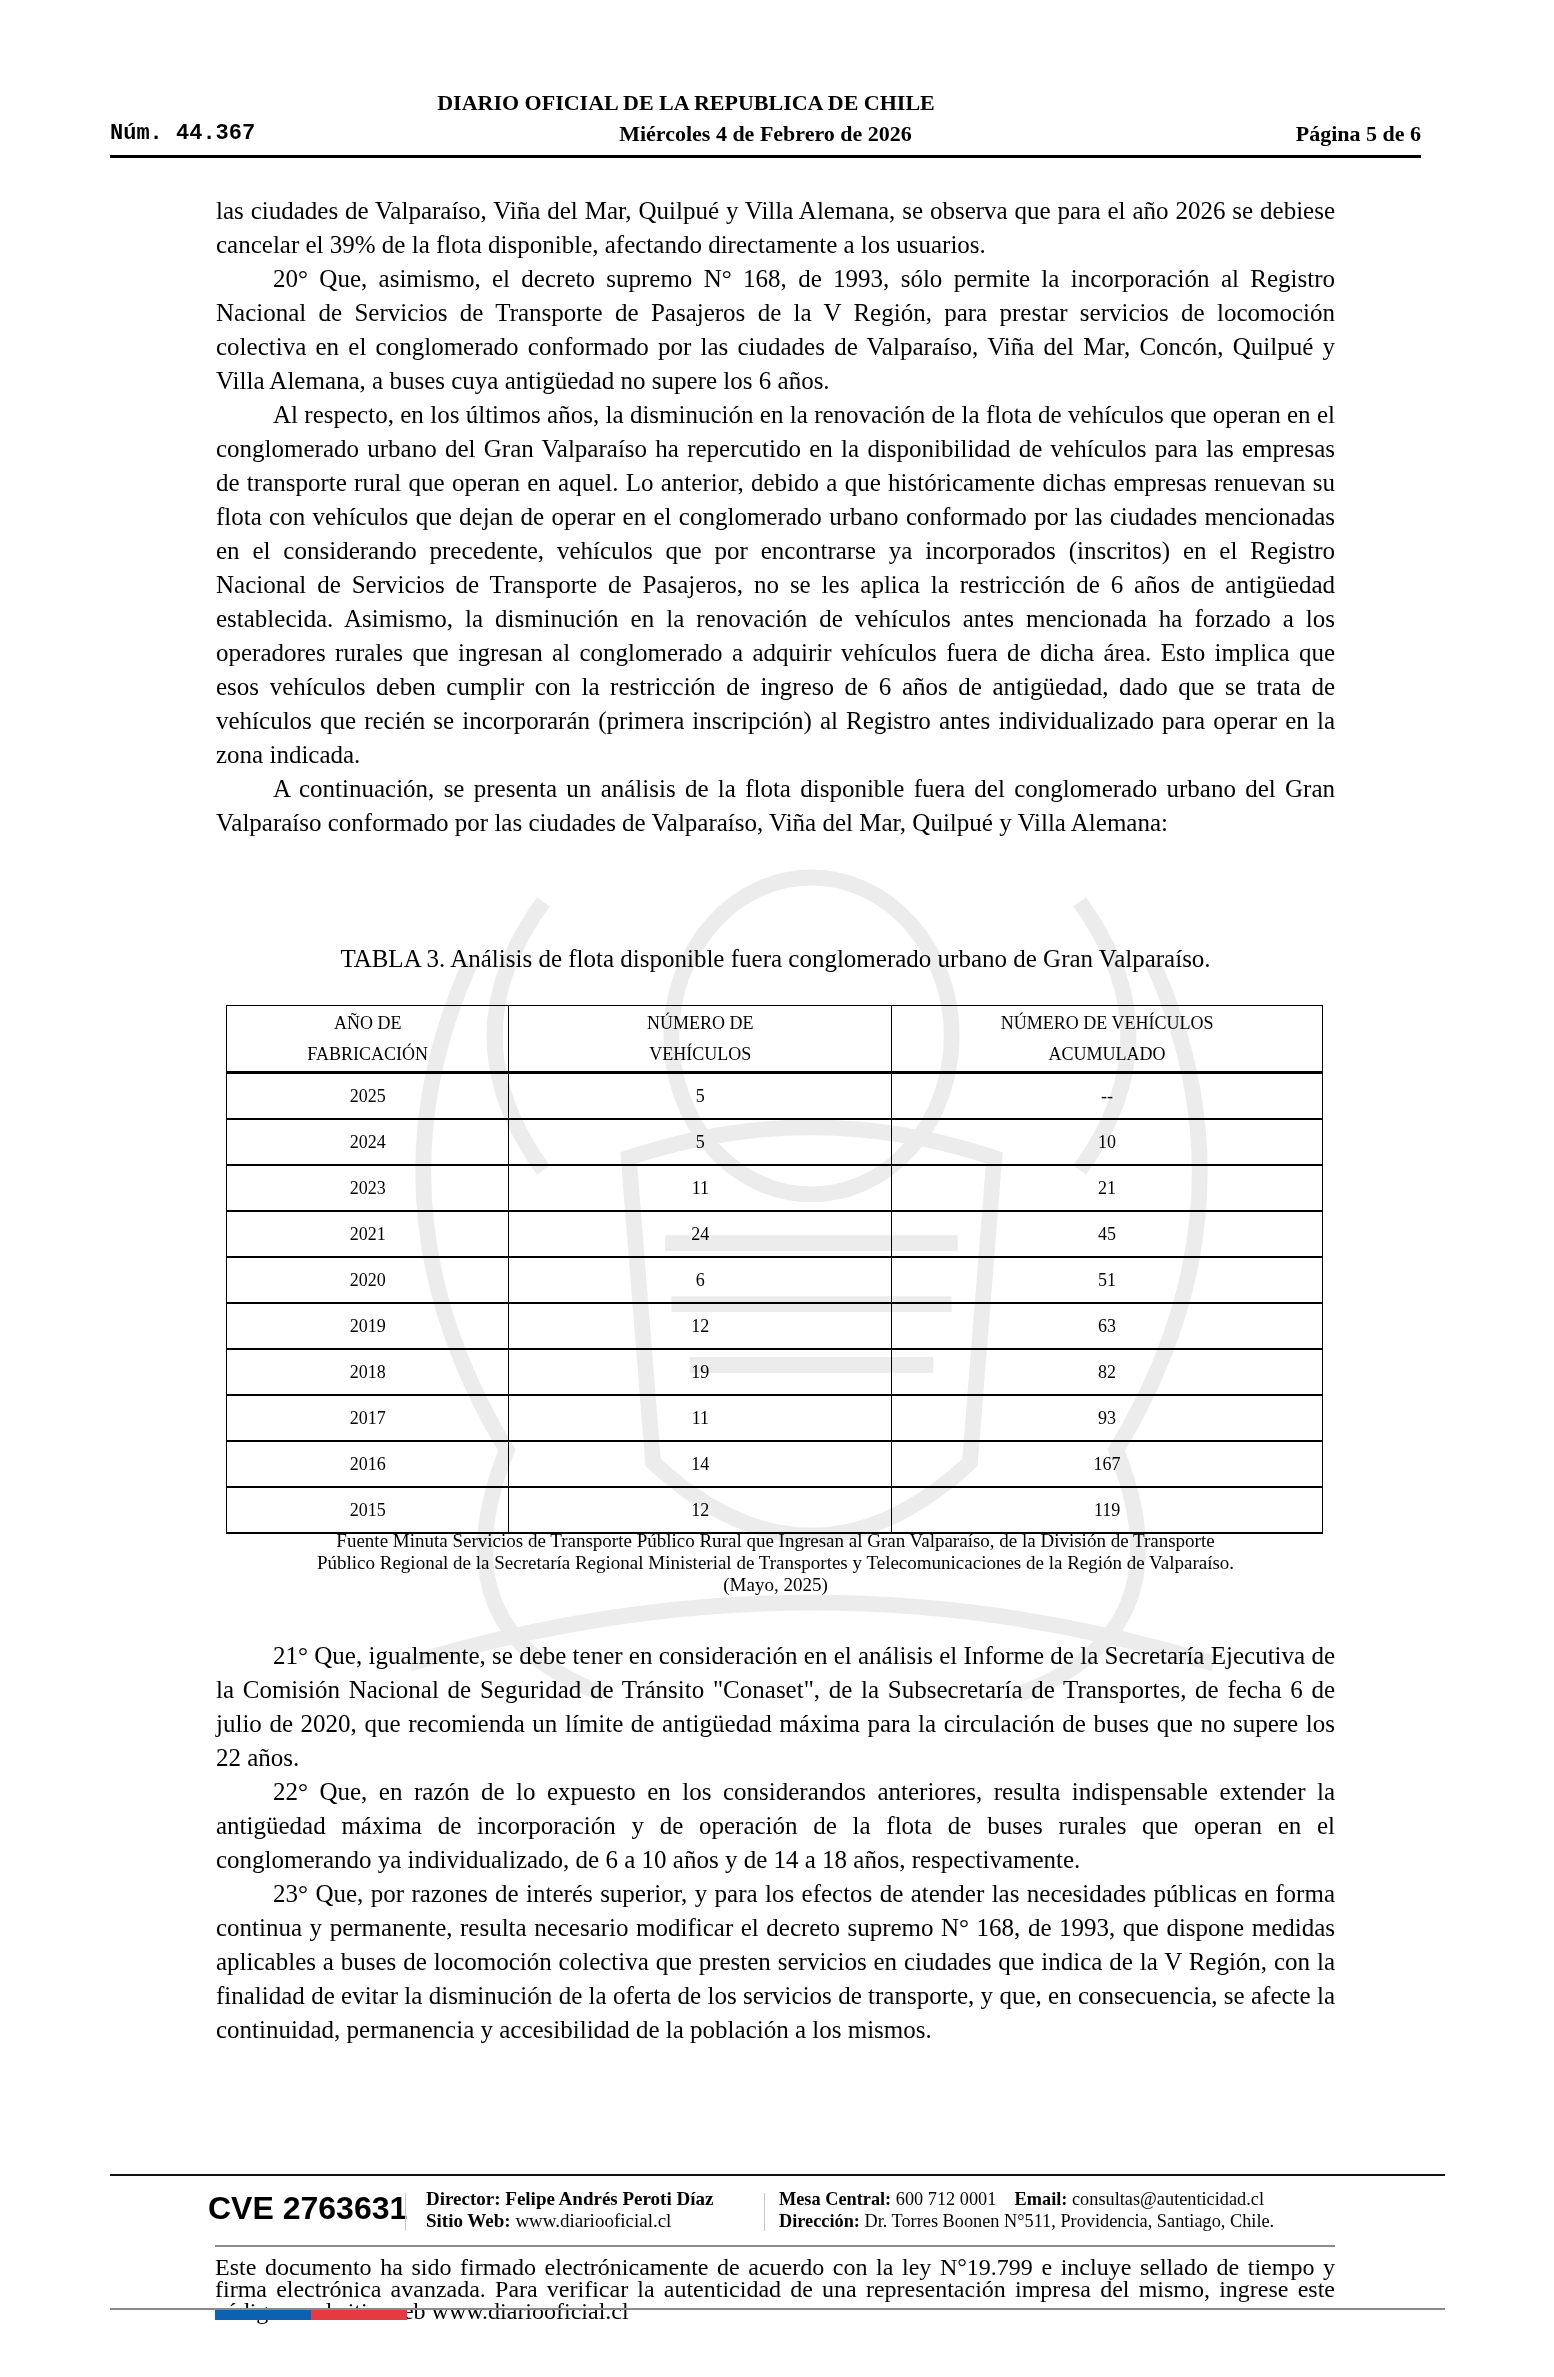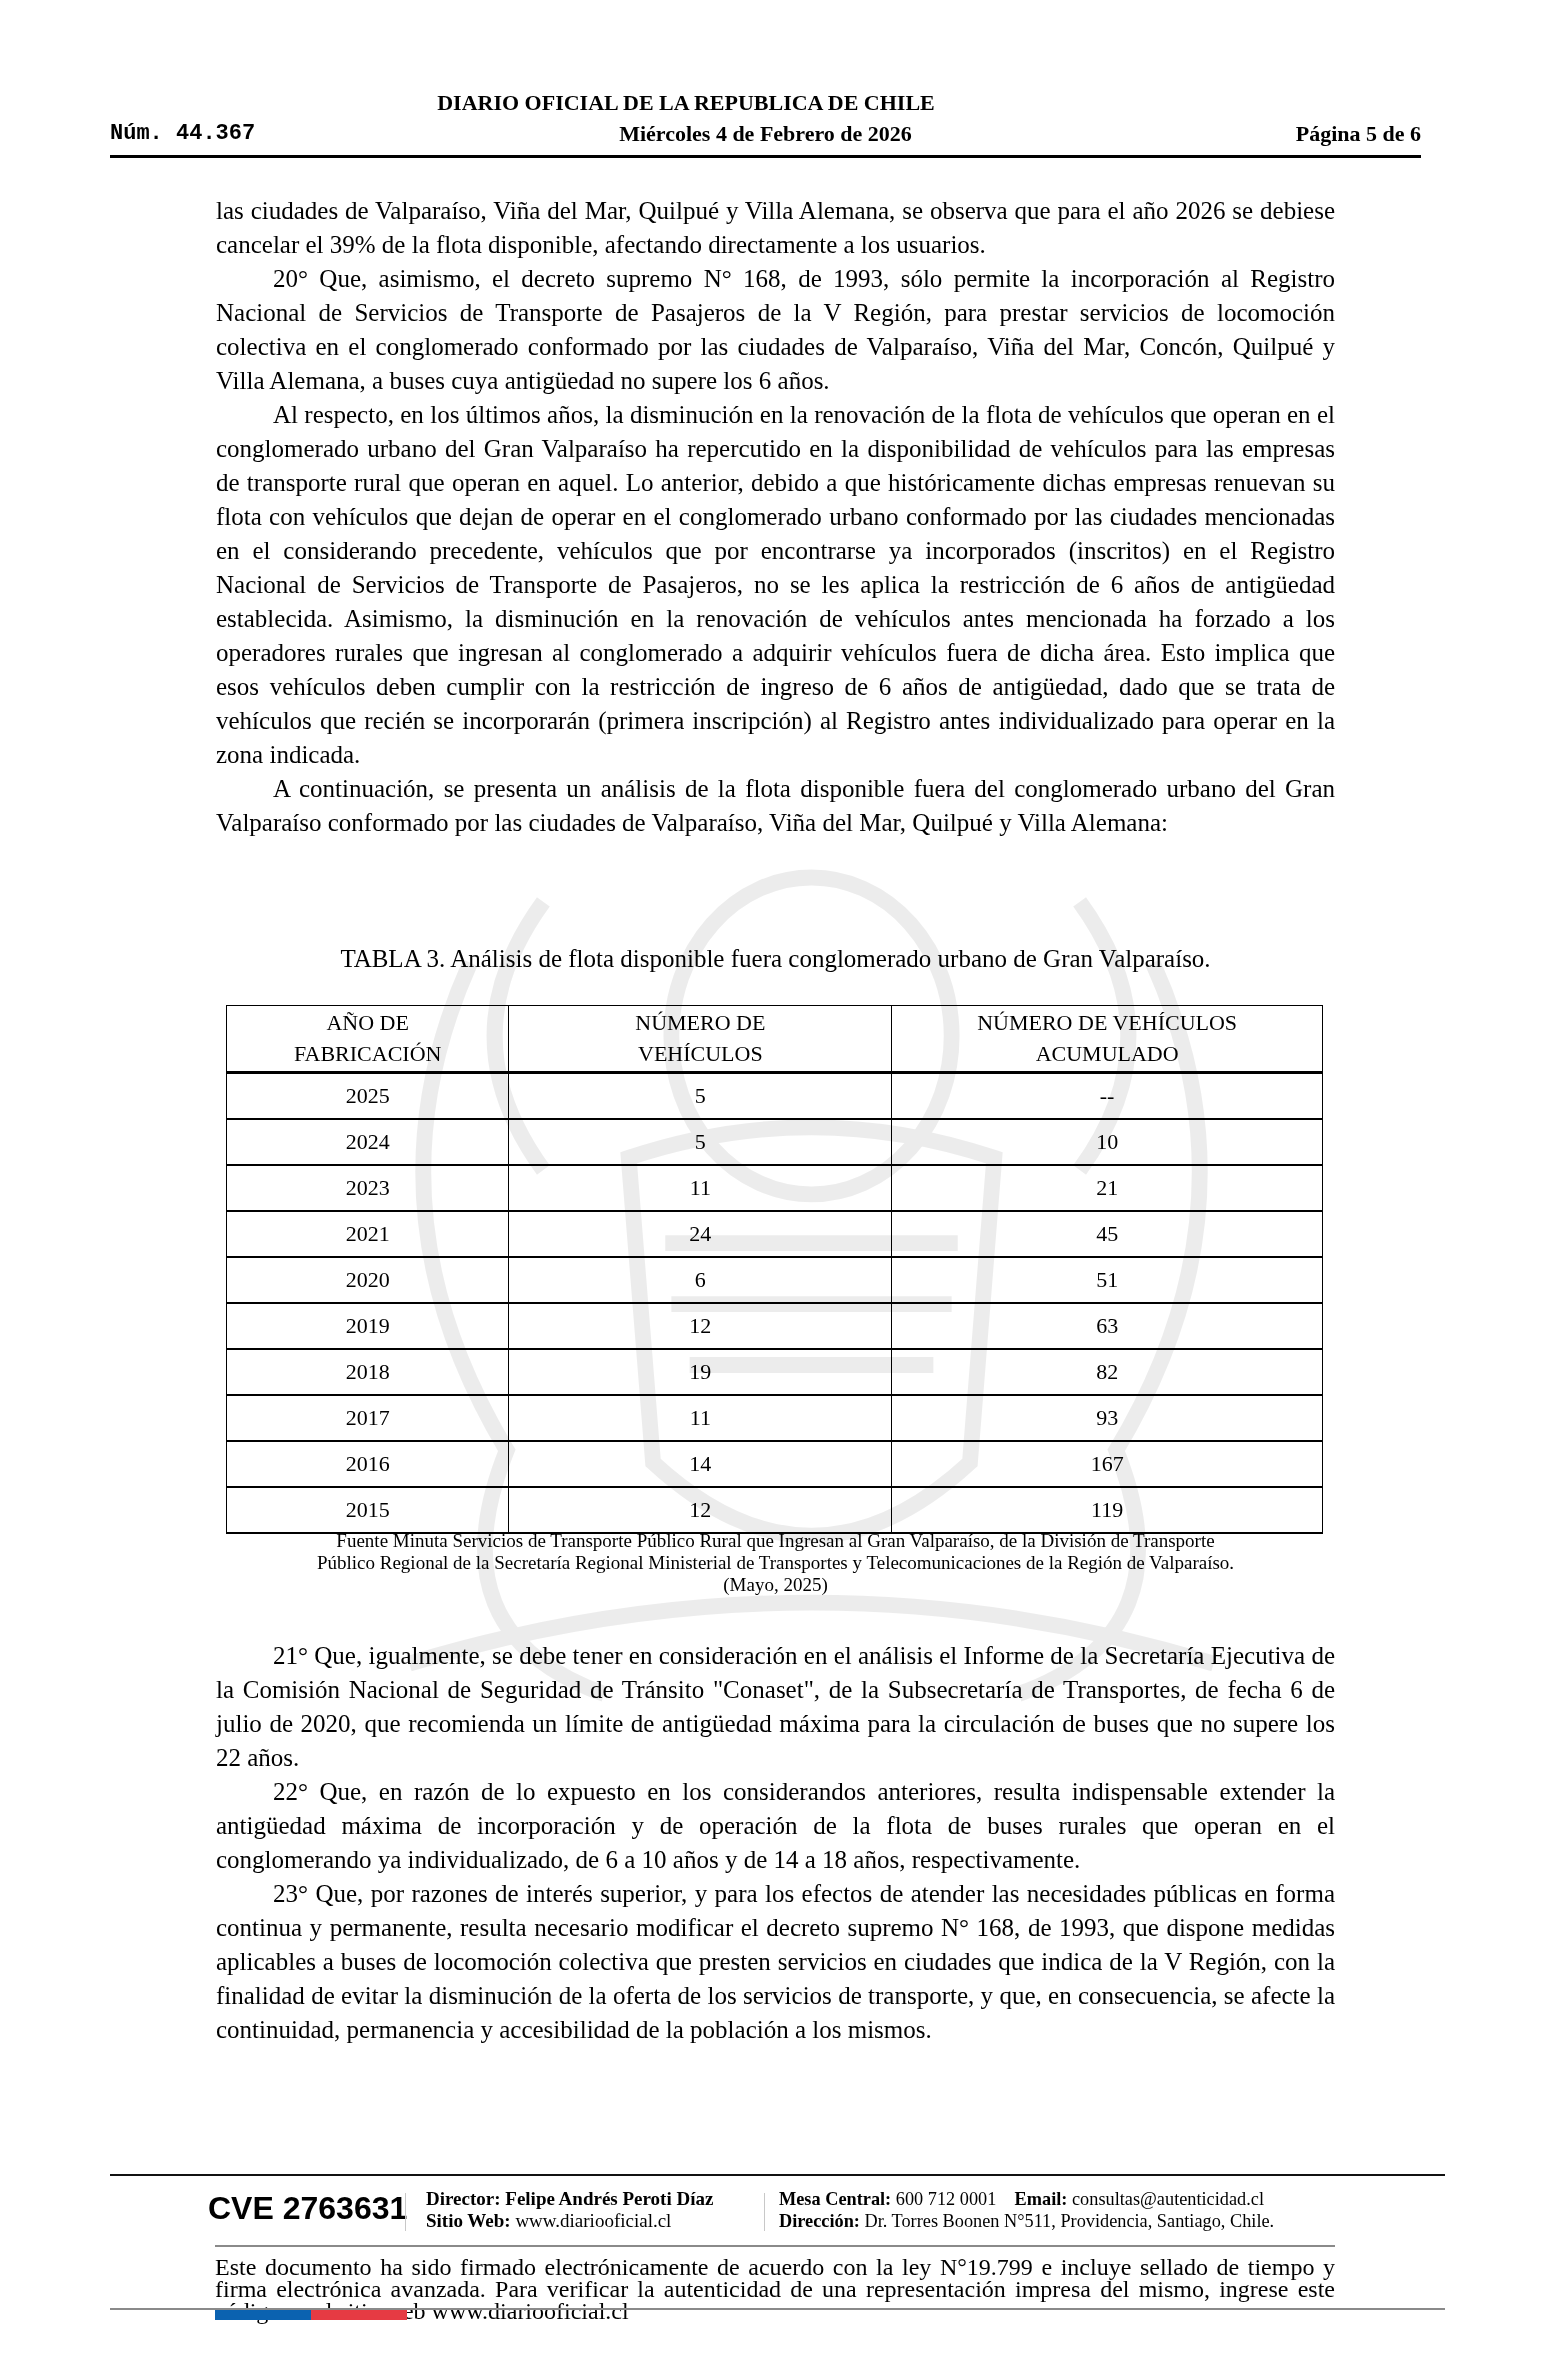--- a/index.html
+++ b/index.html
@@ -21,21 +21,21 @@
     .hdr-rule { top: 155px; left: 110px; width: 1311px; height: 3px; background: #000; }
 
     
     .body-text { left: 216px; width: 1119px; font-size: 25px; line-height: 34px; text-align: justify; }
     .body-text p { margin: 0; }
     .indent { text-indent: 57px; }
 
     
     .table-title { top: 942px; left: 216px; width: 1119px; text-align: center; font-size: 25px; line-height: 34px; }
     table.fleet { position: absolute; top: 1005px; left: 226px; width: 1097px; border-collapse: collapse;
-                  font-size: 22px; background: transparent; }
+                  font-size: 18px; background: transparent; }
     table.fleet th, table.fleet td { border: 1.8px solid #000; text-align: center; font-weight: normal; padding: 0; }
     table.fleet th { height: 65px; line-height: 30.5px; }
     table.fleet td { height: 44px; line-height: 44px; }
     table.fleet tr.head th { border-bottom-width: 3px; }
     table.fleet tbody tr td { border-bottom-width: 2.4px; }
     .col1 { width: 282px; } .col2 { width: 383px; } .col3 { width: 431px; }
 
     .source { top: 1530px; left: 216px; width: 1119px; text-align: center; font-size: 19px; line-height: 22px; }
 
     

